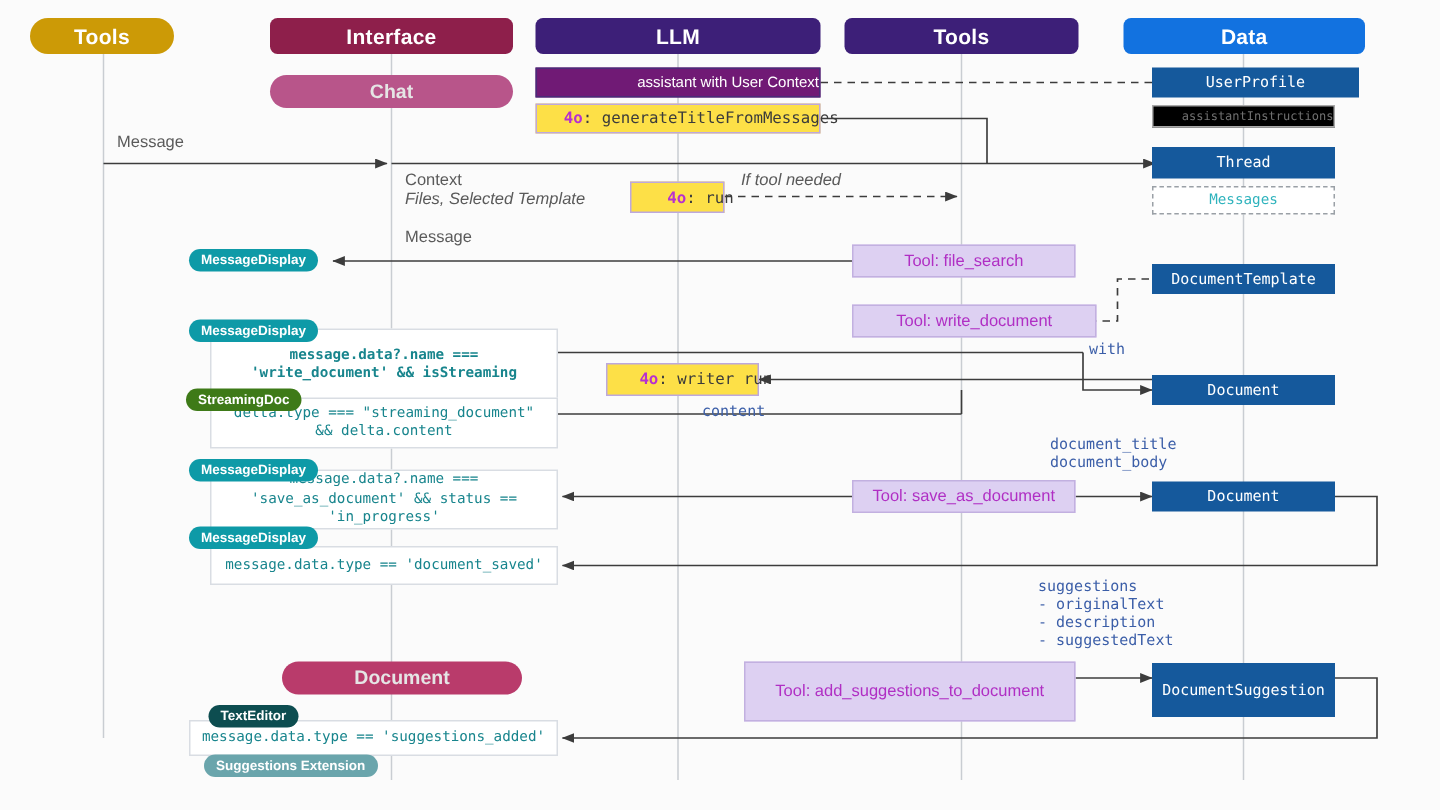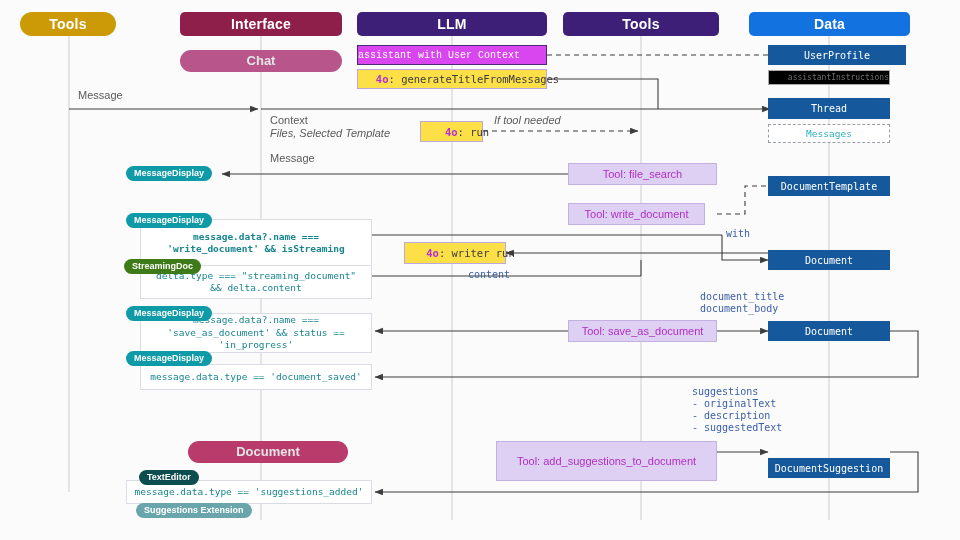--- a/index.html
+++ b/index.html
@@ -39,23 +39,23 @@
   .codebox{
     background:#ffffff;border:1px solid #d9dde3;
     color:#18858d;font-family:"DejaVu Sans Mono",monospace;
     font-size:9.5px;line-height:12.5px;text-align:center;
     display:flex;align-items:center;justify-content:center;
     padding:2px 4px;box-sizing:border-box;white-space:pre;
   }
 
   
   .llmbox{
-    background:#d946ef;border:1px solid #4a2a78;
-    color:#ffffff;font-family:Liberation Mono, monospace;
-    font-size:10px;display:flex;align-items:center;justify-content:flex-start;
+    background:#701a75;border:1px solid #4a2a78;
+    color:#ffffff;font-family:Liberation Sans, sans-serif;
+    font-size:10px;display:flex;align-items:center;justify-content:flex-end;
     white-space:nowrap;
   }
   .runbox{
     background:#fde047;border:1px solid #bda8dd;
     color:#3b3b3b;font-family:"DejaVu Sans Mono",monospace;font-size:10.5px;
     display:flex;align-items:center;justify-content:center;white-space:nowrap;padding-left:31px;
   }
   .runbox .mdl{color:#b72fd0;font-weight:bold;}
   .toolbox{
     background:#ddd0f2;border:1px solid #c2b0e0;
@@ -183,21 +183,21 @@
       <span>: run</span>
   </div>
   <div class="node runbox" style="left:404px;top:242px;width:102px;height:22px;">
     <span class="mdl">4o</span>
       <span>: writer run</span>
   </div>
 
   <div class="node toolbox" style="left:568px;top:163px;width:149px;height:22px;">
     <span>Tool: file_search</span>
   </div>
-  <div class="node toolbox" style="left:568px;top:203px;width:137px;height:22px;">
+  <div class="node toolbox" style="left:568px;top:203px;width:163px;height:22px;">
     <span>Tool: write_document</span>
   </div>
   <div class="node toolbox" style="left:568px;top:320px;width:149px;height:22px;">
     <span>Tool: save_as_document</span>
   </div>
   <div class="node toolbox" style="left:496px;top:441px;width:221px;height:40px;">
     <span>Tool: add_suggestions_to_document</span>
   </div>
 
   <div class="node databox" style="left:768px;top:45px;width:138px;height:20px;">
@@ -214,21 +214,21 @@
   </div>
   <div class="node databox" style="left:768px;top:176px;width:122px;height:20px;">
     <span>DocumentTemplate</span>
   </div>
   <div class="node databox" style="left:768px;top:250px;width:122px;height:20px;">
     <span>Document</span>
   </div>
   <div class="node databox" style="left:768px;top:321px;width:122px;height:20px;">
     <span>Document</span>
   </div>
-  <div class="node databox" style="left:768px;top:458px;width:122px;height:20px;">
+  <div class="node databox" style="left:768px;top:442px;width:122px;height:36px;">
     <span>DocumentSuggestion</span>
   </div>
 
   <div class="node tag" style="left:126px;top:166px;background:#0e9aa7;">
     <span>MessageDisplay</span>
   </div>
 
   <div class="node codebox" style="left:140px;top:219px;width:232px;height:48px;font-weight:bold;">
     <span>message.data?.name ===
 'write_document' &amp;&amp; isStreaming</span>

